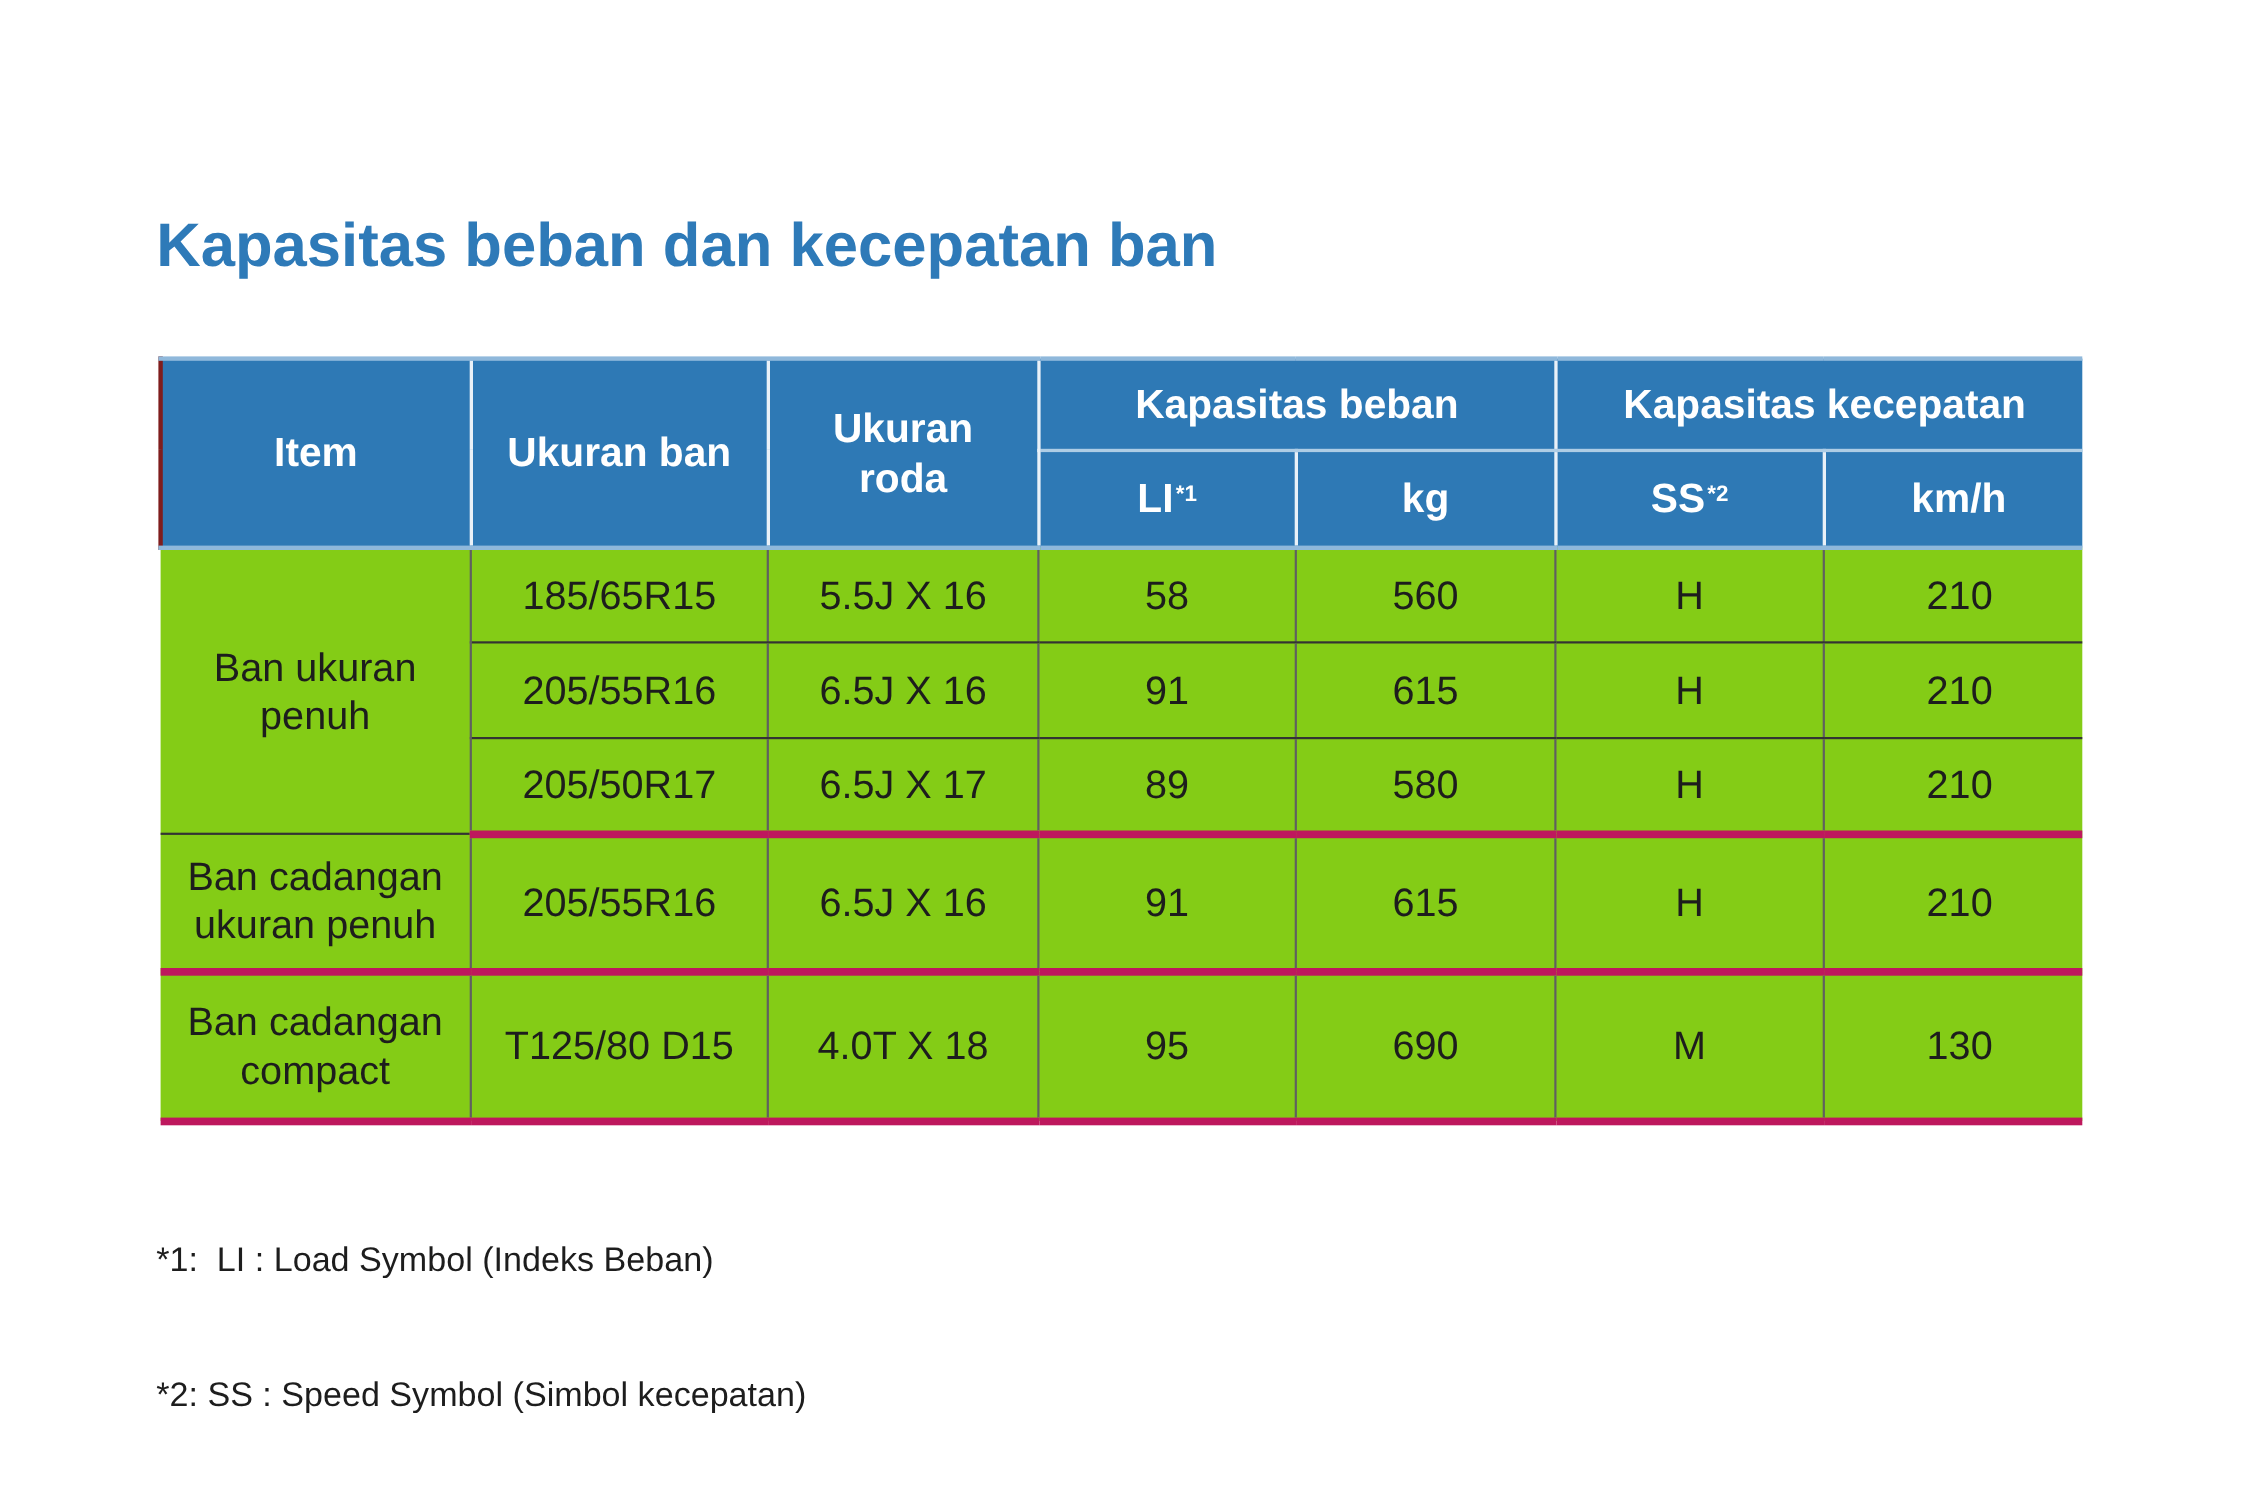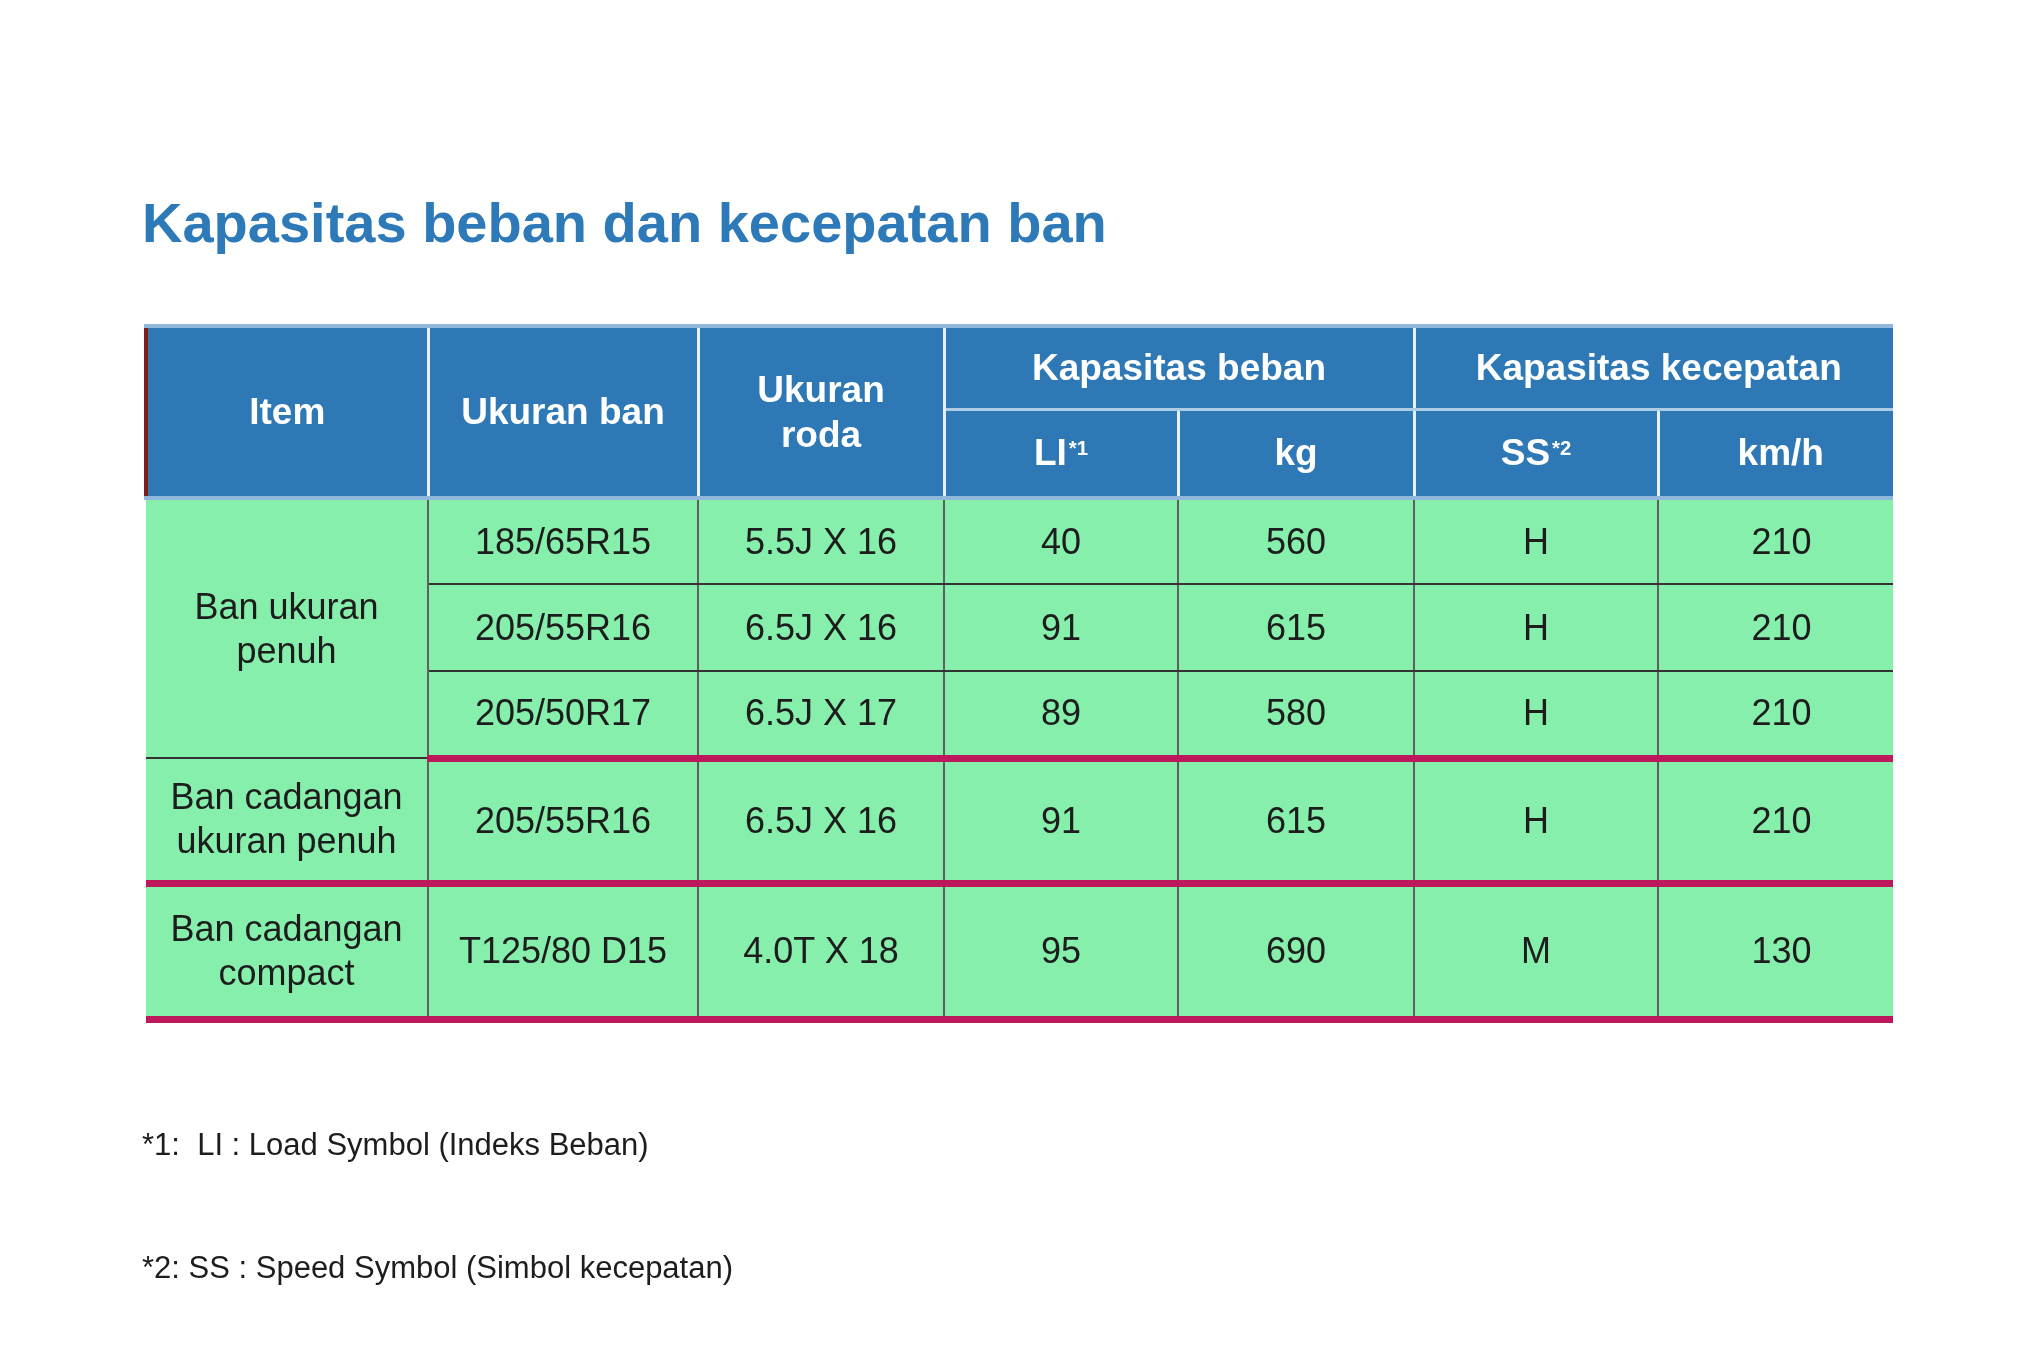--- a/index.html
+++ b/index.html
@@ -65,21 +65,21 @@
     font-size: 55%;
     vertical-align: baseline;
     position: relative;
     top: -0.5em;
     margin-left: 2px;
     font-weight: 700;
   }
 
   
   td {
-    background: #86efac;
+    background: #84cc16;
     color: #1d1d1d;
     font-size: 36px;
     text-align: center;
     vertical-align: middle;
     padding: 0;
     border-left: 2px solid #606060;
     border-right: 2px solid #606060;
   }
   td.first { border-left: none; }
   td.last  { border-right: none; }
@@ -130,21 +130,21 @@
         <th class="hdr-bottom"><span>SS</span><sup class="hdr-sup">*2</sup></th>
         <th class="hdr-bottom edge-right">km/h</th>
       </tr>
     </thead>
     <tbody>
       <tr class="r1 inner">
         <td rowspan="3" class="first item-cell multiline group-bottom">Ban ukuran
 penuh</td>
         <td>185/65R15</td>
         <td>5.5J X 16</td>
-        <td>40</td>
+        <td>58</td>
         <td>560</td>
         <td>H</td>
         <td class="last">210</td>
       </tr>
       <tr class="r2 inner">
         <td>205/55R16</td>
         <td>6.5J X 16</td>
         <td>91</td>
         <td>615</td>
         <td>H</td>

